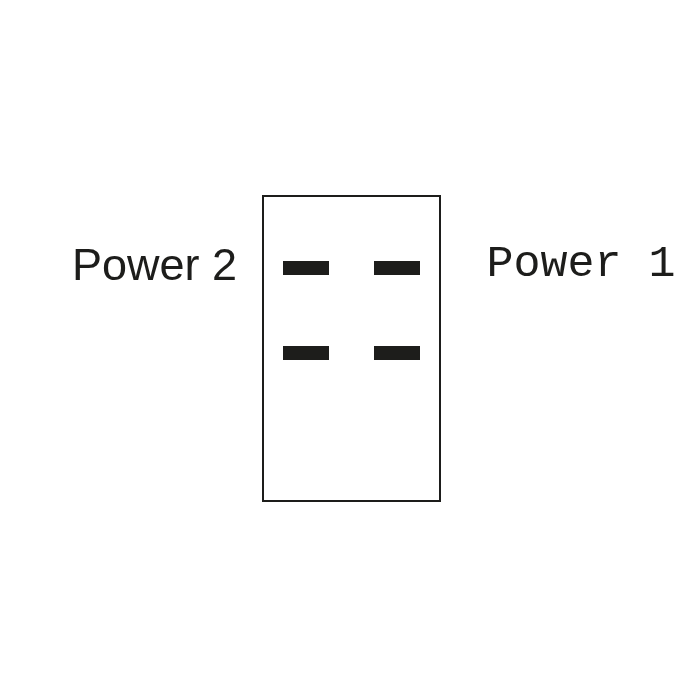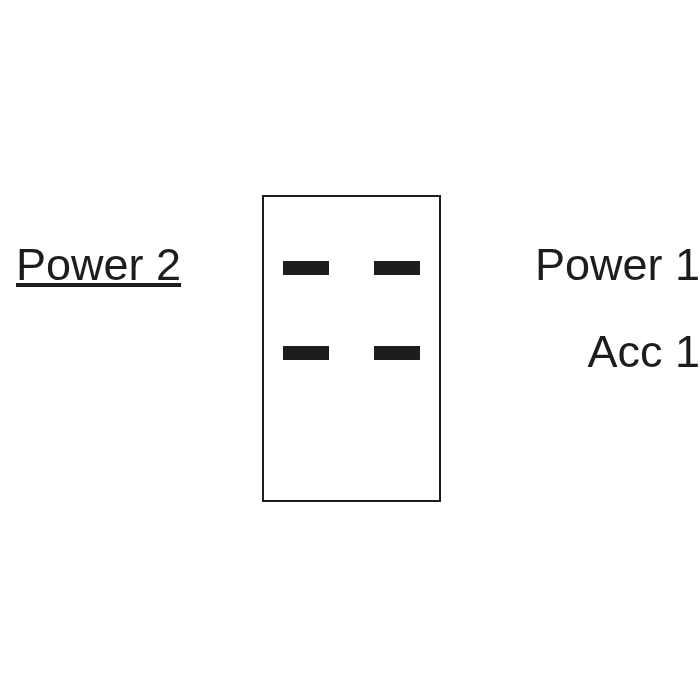--- a/index.html
+++ b/index.html
@@ -39,29 +39,29 @@
 
   .pin-label {
     position: absolute;
     font-size: 45px;
     line-height: 45px;
     letter-spacing: 0px;
     color: #1d1d1b;
     white-space: nowrap;
   }
   .pin-label.side-left {
-    left: 16px;
+    left: 0;
     width: 237px;
-    text-align: left;
-    text-decoration: underline;
+    text-align: right;
   }
   .pin-label.side-right {
     left: 462px;
     width: 238px;
-    text-align: right;
+    text-align: center;
+    font-family: Liberation Mono, monospace;
   }
   .pin-label.row-power { top: 242px; }
   .pin-label.row-acc   { top: 329px; }
 </style>
 </head>
 <body>
 
 <div class="canvas">
 
   <div class="switch-body"></div>
@@ -69,15 +69,14 @@
   <div class="terminal row-power col-left"></div>
   <div class="terminal row-power col-right"></div>
   <div class="terminal row-acc col-left"></div>
   <div class="terminal row-acc col-right"></div>
 
   <div class="pin-label side-left row-power">Power 2</div>
 
   <div class="pin-label side-right row-power">Power 1</div>
 
 
-  <div class="pin-label side-right row-acc">Acc 1</div>
 
 </div>
 
 </body></html>

